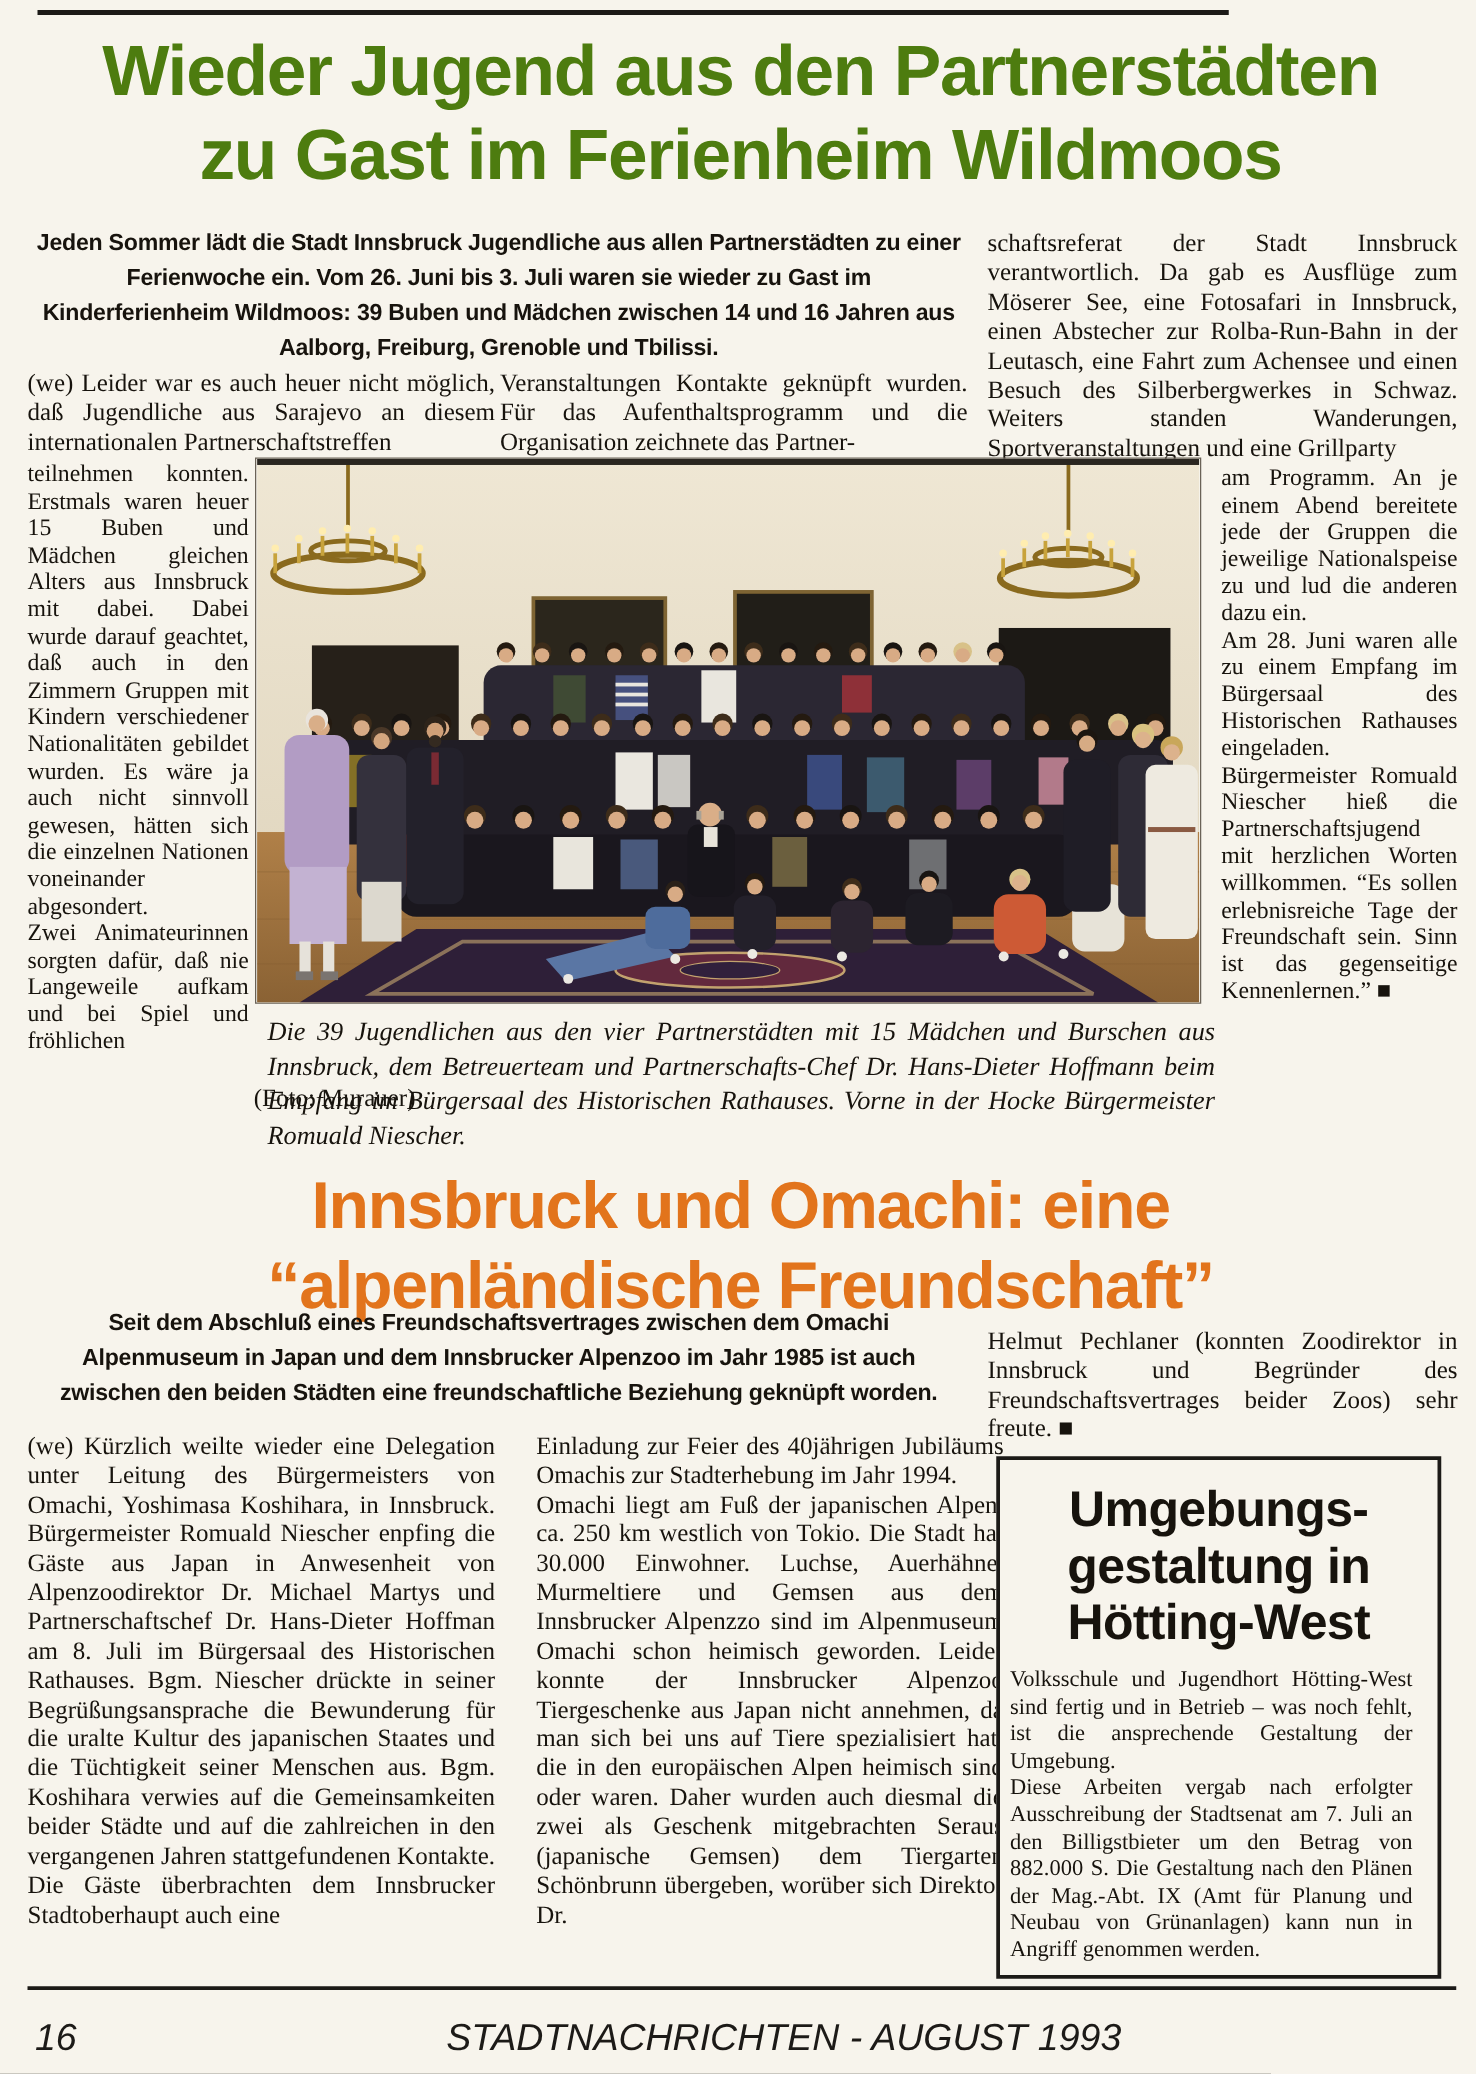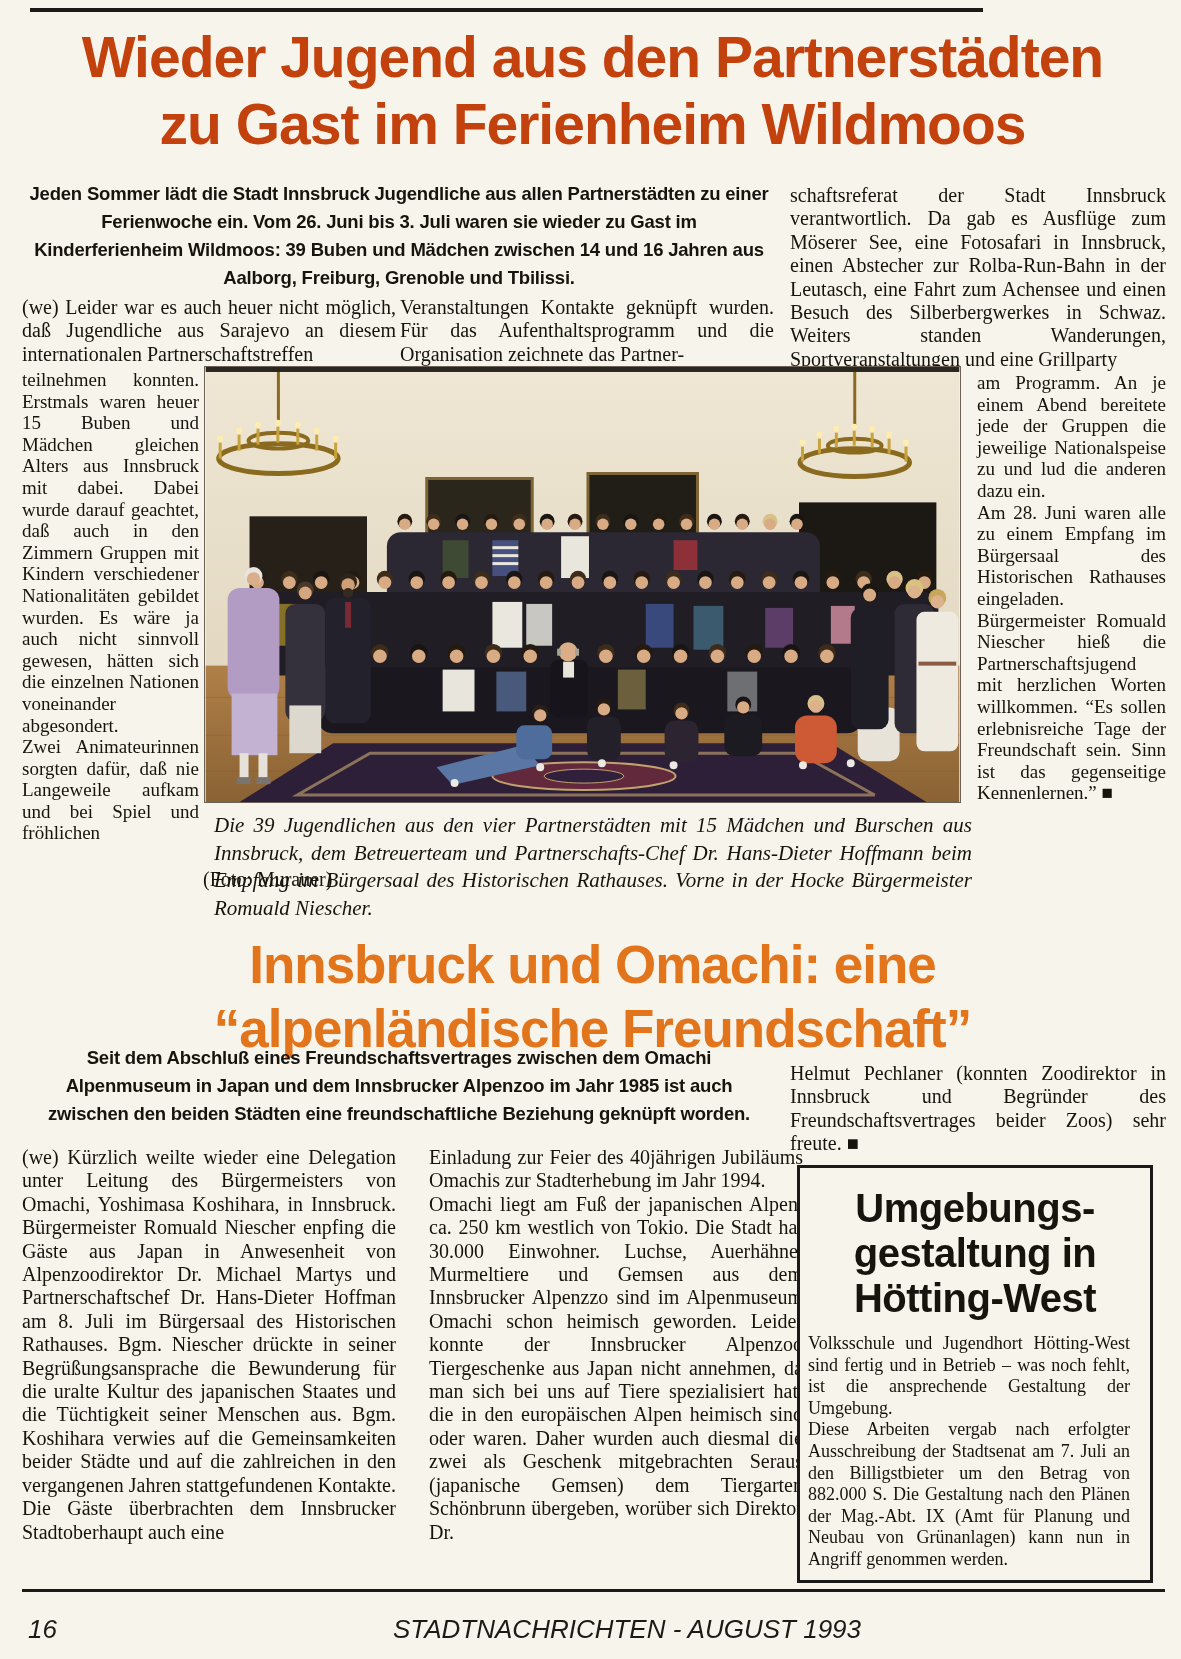--- a/index.html
+++ b/index.html
@@ -1,34 +1,34 @@
 <!DOCTYPE html>
 <html lang="de"><head>
 <meta charset="utf-8">
 <style>
   html,body{margin:0;padding:0;}
   body{background:#6f6c66;font-family:"Liberation Serif",serif;}
   .page{position:relative;width:1181px;height:1659px;margin:0 auto;background:#f7f4ec;overflow:hidden;color:#17130d;}
   .abs{position:absolute;}
   .rule{background:#1c1a17;}
   .headline{font-family:"Liberation Sans",sans-serif;font-weight:700;text-align:center;letter-spacing:-1px;}
-  .h1-main{font-size:57px;line-height:67px;color:#c2410c;}
+  .h1-main{font-size:57px;line-height:67px;color:#4d7c0f;}
   .h1-orange{font-size:53px;line-height:64px;color:#e2741c;margin-top:17px;}
   .standfirst{font-family:"Liberation Sans",sans-serif;font-weight:700;font-size:18.5px;line-height:28px;text-align:center;letter-spacing:-0.2px;}
   .body-text{font-size:20px;line-height:23.4px;text-align:justify;hyphens:auto;}
   .body-text p{margin:0;}
   .narrow{font-size:19px;line-height:21.6px;}
   .caption{font-style:italic;font-size:21px;line-height:27.5px;text-align:justify;}
   .credit{font-size:20px;}
   .photo-frame{border:1px solid #6a6257;box-sizing:border-box;}
   .boxed{border:3px solid #1c1a17;box-sizing:border-box;background:#f7f4ec;}
   .box-title{font-family:"Liberation Sans",sans-serif;font-weight:700;font-size:40px;line-height:45px;text-align:center;letter-spacing:-0.5px;margin-top:18px;}
   .box-body{font-size:18px;line-height:21.6px;text-align:justify;hyphens:auto;padding:12px 20px 0 8px;}
   .box-body p{margin:0;}
-  .footer-num,.footer-title{font-family:"Liberation Sans",sans-serif;font-style:italic;font-size:26px;color:#1c1a17;}
+  .footer-num,.footer-title{font-family:"Liberation Sans",sans-serif;font-style:italic;font-size:30px;color:#1c1a17;}
   .footer-title{text-align:center;}
 </style>
 </head>
 <body>
 
 <div class="page">
 
   <div class="abs rule" style="left:30px;top:8px;width:953px;height:4px;"></div>
 
   <div class="abs headline h1-main" style="left:20px;top:24px;width:1145px;">

